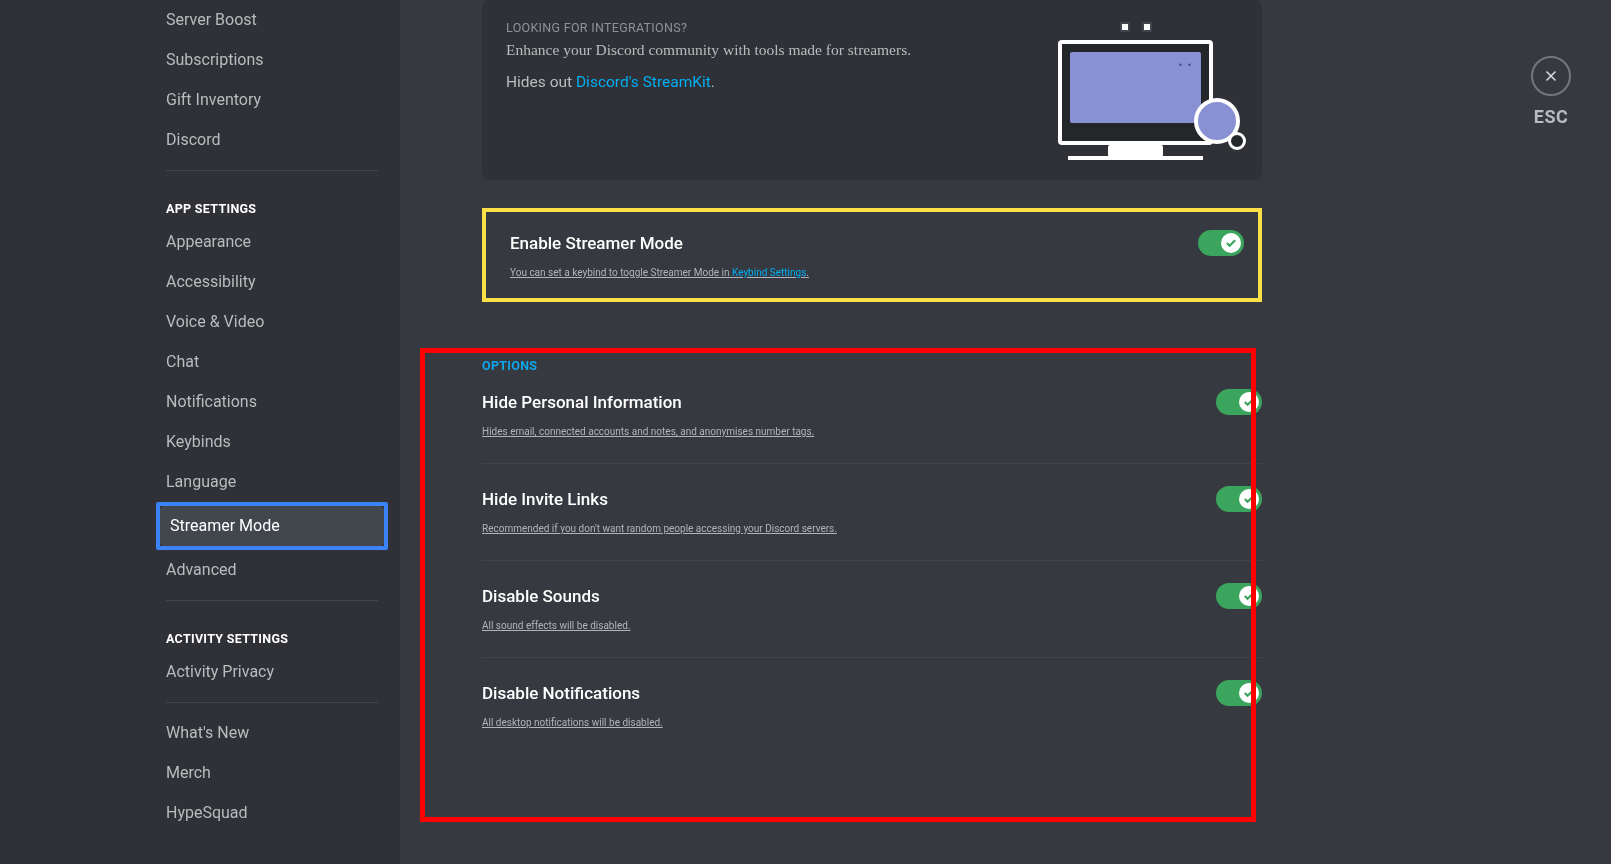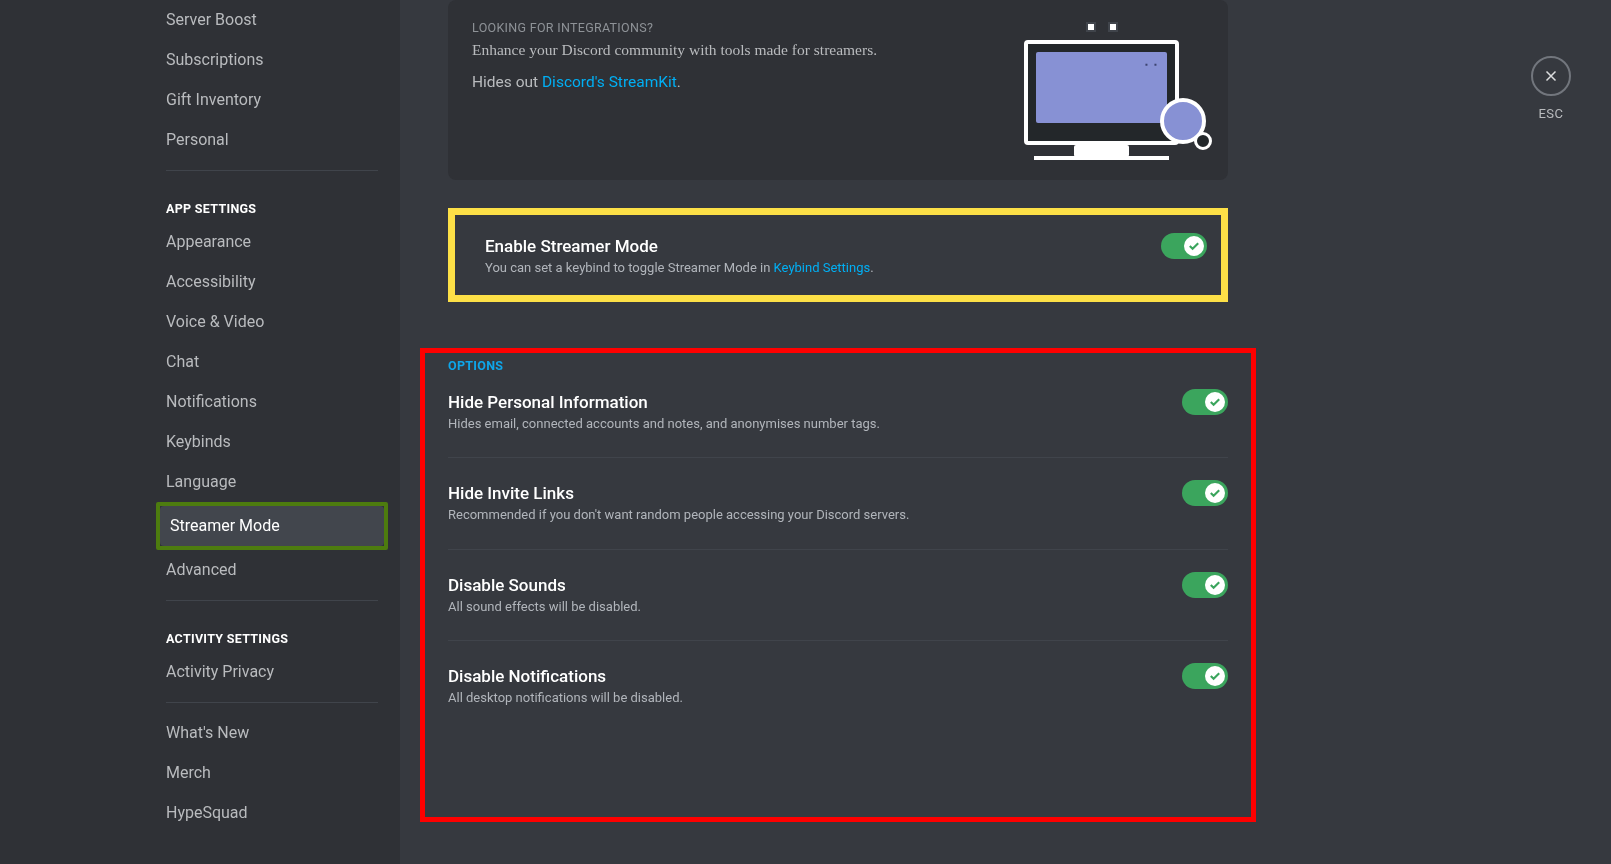--- a/index.html
+++ b/index.html
@@ -5,21 +5,21 @@
   * { box-sizing: border-box; margin: 0; padding: 0; }
   body {
     font-family: -apple-system, BlinkMacSystemFont, "Segoe UI", Roboto, Helvetica, Arial, sans-serif;
     background: #36393f;
     color: #dcddde;
     width: 1611px;
     height: 864px;
     overflow: hidden;
     position: relative;
   }
-  .layout { display: flex; height: 100%; }
+  .layout { display: flex; height: 100%; gap: 34px; }
   .sidebar {
     width: 400px;
     background: #2f3136;
     padding: 0 12px 20px 0;
     display: flex;
     flex-direction: column;
     align-items: flex-end;
   }
   .sidebar-inner { width: 232px; }
   .sidebar-item {
@@ -38,21 +38,21 @@
     letter-spacing: 0.3px;
     color: #ffffff;
     text-transform: uppercase;
   }
   .sidebar-divider {
     height: 1px;
     background: #40444b;
     margin: 10px 10px;
   }
   .red-box-sidebar {
-    border: 4px solid #4d7c0f;
+    border: 4px solid #3b82f6;
     border-radius: 2px;
   }
   .main {
     flex: 1;
     padding: 0 40px 0 48px;
     overflow: hidden;
     position: relative;
   }
   .main-inner { max-width: 780px; }
   .integration-card {
@@ -130,73 +130,73 @@
     width:46px; height:46px; border:4px solid #fff; border-radius:50%;
     background:#8791d4;
   }
   .mag-handle { position:absolute; right:-10px; bottom:-10px; width:18px; height:18px; border-radius:50%; border:3px solid #fff; background:#23272a; transform:rotate(45deg); }
 
   .setting-block { margin-bottom: 24px; }
   .setting-row {
     display:flex; justify-content:space-between; align-items:center;
   }
   .setting-title { color:#fff; font-size:17px; font-weight:500; }
-  .setting-desc { color:#b1b5bb; font-size:13px; line-height:1.4; }
+  .setting-desc { color:#b1b5bb; font-size:10px; margin-top:10px; line-height:1.4;text-decoration:underline; }
   .link { color:#00aff4; cursor:pointer; }
   .toggle {
     width: 46px; height: 26px; border-radius: 14px;
     background:#3ba55d; position:relative; cursor:pointer; flex-shrink:0;
   }
   .toggle-thumb {
     position:absolute; right:3px; top:3px;
     width:20px; height:20px; border-radius:50%; background:#fff;
     display:flex; align-items:center; justify-content:center;
   }
   .divider { height:1px; background:#40444b; margin:22px 0; }
   .section-header {
     font-size:12.5px; font-weight:700; color:#0ea5e9;
     text-transform:uppercase; margin-bottom:16px; letter-spacing:0.3px;
   }
 
   .red-box-1 {
-    border:7px solid #fde047;
-    padding: 18px 14px 18px 30px;
+    border:4px solid #fde047;
+    padding: 18px 14px 18px 24px;
     margin-bottom: 56px;
   }
   .red-box-2 {
     position:absolute;
     left: 420px; top: 348px;
     width: 836px; height: 474px;
     border:5px solid #ff0000;
     pointer-events:none;
   }
 
   .esc-btn {
     position:absolute; right:40px; top:56px;
     display:flex; flex-direction:column; align-items:center; gap:10px;
     cursor:pointer;
   }
   .esc-circle {
     width:40px; height:40px; border:2px solid #72767d; border-radius:50%;
     display:flex; align-items:center; justify-content:center;
     color:#dcddde;
   }
-  .esc-label { font-size:13px; color:#b9bbbe; font-weight:400; letter-spacing:0.5px; }
+  .esc-label { font-size:18px; color:#b9bbbe; font-weight:700; letter-spacing:0.5px; }
   .check-svg { width:14px; height:14px; }
 </style>
 </head>
 <body>
 
 <div class="layout">
   <div class="sidebar">
     <div class="sidebar-inner">
       <div class="sidebar-item"><span>Server Boost</span></div>
       <div class="sidebar-item"><span>Subscriptions</span></div>
       <div class="sidebar-item"><span>Gift Inventory</span></div>
-      <div class="sidebar-item"><span>Personal</span></div>
+      <div class="sidebar-item"><span>Discord</span></div>
       <div class="sidebar-divider"></div>
       <div class="sidebar-header">APP SETTINGS</div>
       <div class="sidebar-item"><span>Appearance</span></div>
       <div class="sidebar-item"><span>Accessibility</span></div>
       <div class="sidebar-item"><span>Voice &amp; Video</span></div>
       <div class="sidebar-item"><span>Chat</span></div>
       <div class="sidebar-item"><span>Notifications</span></div>
       <div class="sidebar-item"><span>Keybinds</span></div>
       <div class="sidebar-item"><span>Language</span></div>
       <div class="red-box-sidebar">

